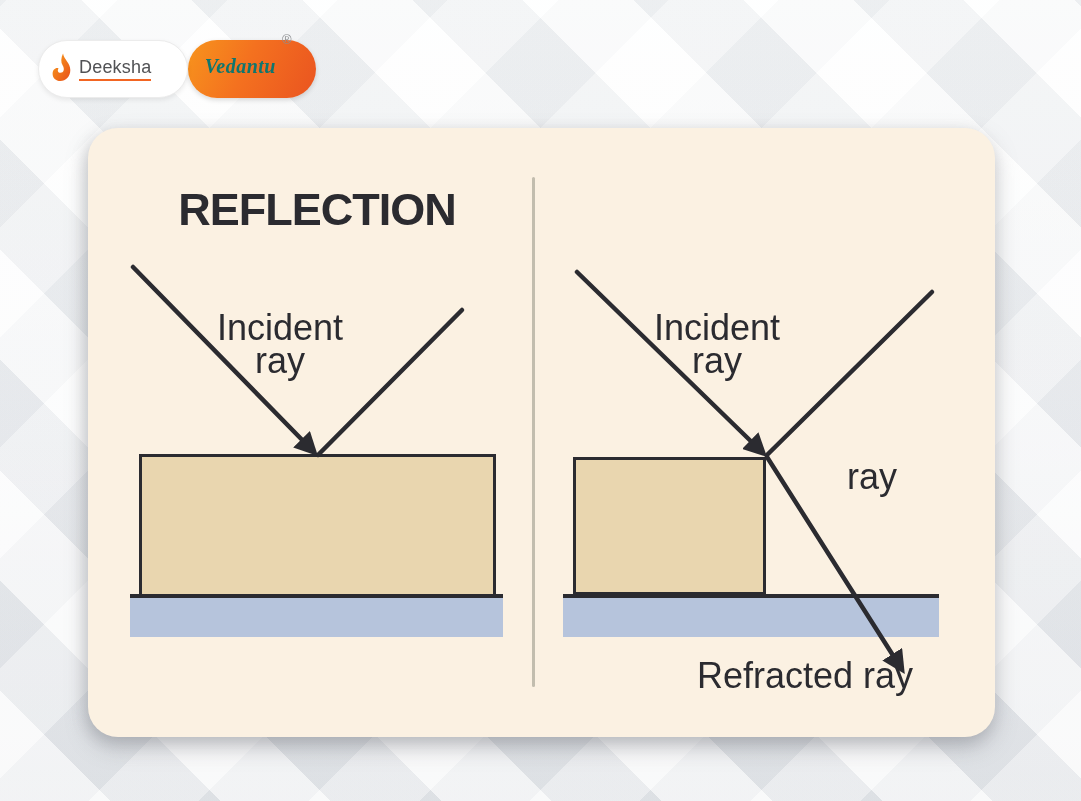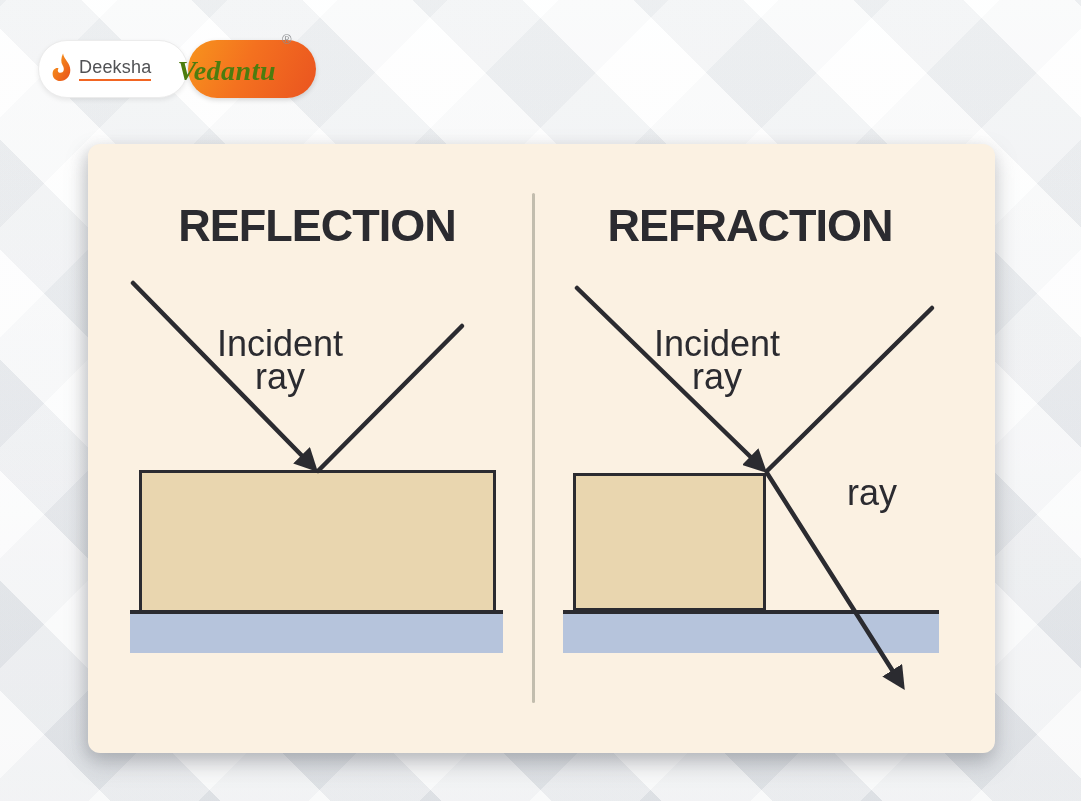--- a/index.html
+++ b/index.html
@@ -29,30 +29,30 @@
     background:#fff;border:1px solid #ececec;z-index:2;
     display:flex;align-items:center;padding-left:11px;
     box-shadow:0 2px 5px rgba(0,0,0,.08);
   }
   .flame{width:25px;height:36px;flex:0 0 auto;}
   .deeksha{
     font-size:18px;color:var(--gray-text);letter-spacing:.2px;margin-left:4px;
     border-bottom:2.5px solid var(--accent);padding-bottom:3px;line-height:1;
   }
   .vedantu{
-    position:absolute;right:14px;top:15px;z-index:3;color:#4d7c0f;
+    position:absolute;right:14px;top:15px;z-index:3;color:#0f766e;
     font-family:"Liberation Serif", serif;font-style:italic;font-weight:700;
-    font-size:28px;letter-spacing:.5px;
+    font-size:20px;letter-spacing:.5px;
   }
   .rmark{position:absolute;left:244px;top:-8px;font-size:13px;color:#8d8f92;z-index:3;}
 
   
   .card{
-    position:absolute;left:88px;top:144px;width:907px;height:609px;
-    background:var(--card);border-radius:12px;
+    position:absolute;left:88px;top:128px;width:907px;height:609px;
+    background:var(--card);border-radius:30px;
     box-shadow:0 10px 22px rgba(110,114,122,.38), -4px 4px 14px rgba(110,114,122,.18);
   }
   .divider{position:absolute;left:444px;top:49px;width:3px;height:510px;
     background:rgba(148,146,131,.55);border-radius:2px;}
 
   .panel-title{
     position:absolute;top:56px;transform:translateX(-50%);
     font-size:45px;font-weight:800;letter-spacing:-1px;color:var(--ink);white-space:nowrap;
   }
   .ray-label{
@@ -95,32 +95,32 @@
 
   <div class="panel-title" style="left:229px">REFLECTION</div>
   <div class="block" style="left:51px;top:326px;width:357px;height:143px"></div>
   <div class="ground-line" style="left:42px;top:466px;width:373px"></div>
   <div class="ground-strip" style="left:42px;top:470px;width:373px"></div>
   <div class="ray-label" style="left:192px;top:183px">
     <span>Incident</span><br>
     <span>ray</span>
   </div>
 
-  <div class="panel-title" style="left:662px">REFRACTION</div>
   <div class="block" style="left:485px;top:329px;width:193px;height:138px"></div>
   <div class="ground-line" style="left:475px;top:466px;width:376px"></div>
   <div class="ground-strip" style="left:475px;top:470px;width:376px"></div>
   <div class="ray-label" style="left:629px;top:183px">
     <span>Incident</span><br>
     <span>ray</span>
   </div>
   <div class="ray-label" style="left:784px;top:299px">
     <br>
     <span>ray</span>
   </div>
+  <div class="ray-label" style="left:717px;top:531px">Refracted ray</div>
 
   <svg class="rays" viewBox="0 0 907 609">
     <defs>
       <marker id="ah" viewBox="0 0 10 10" refX="7" refY="5" markerWidth="5.2" markerHeight="5.2" orient="auto-start-reverse">
         <path class="ah" d="M0 0 L10 5 L0 10 z"></path>
       </marker>
     </defs>
 
     <line x1="45" y1="139" x2="225" y2="323" marker-end="url(#ah)"></line>
 

